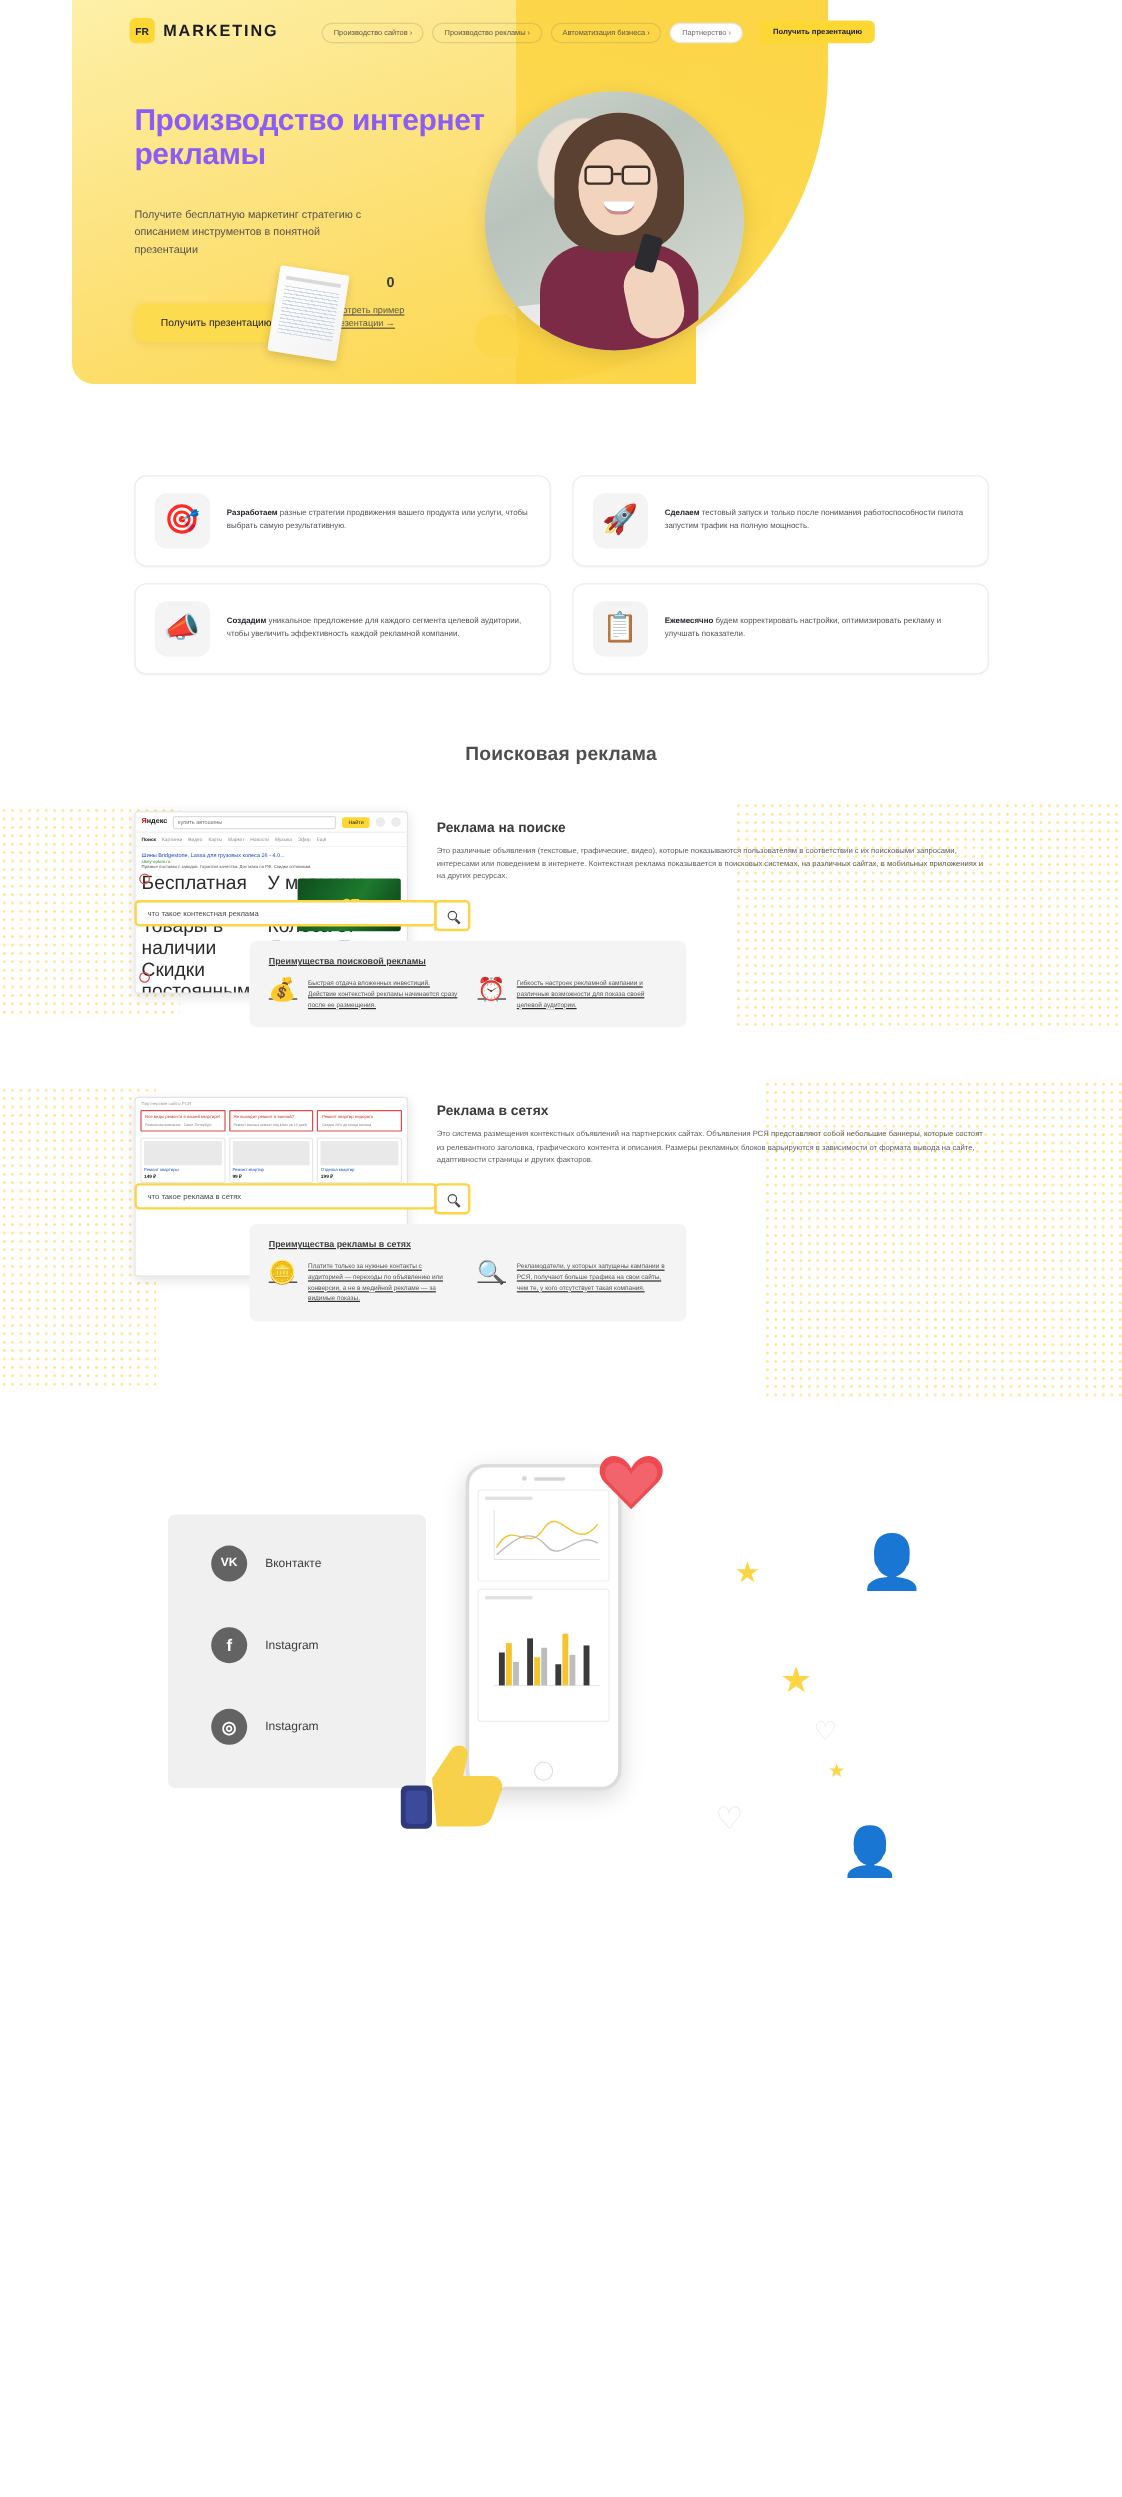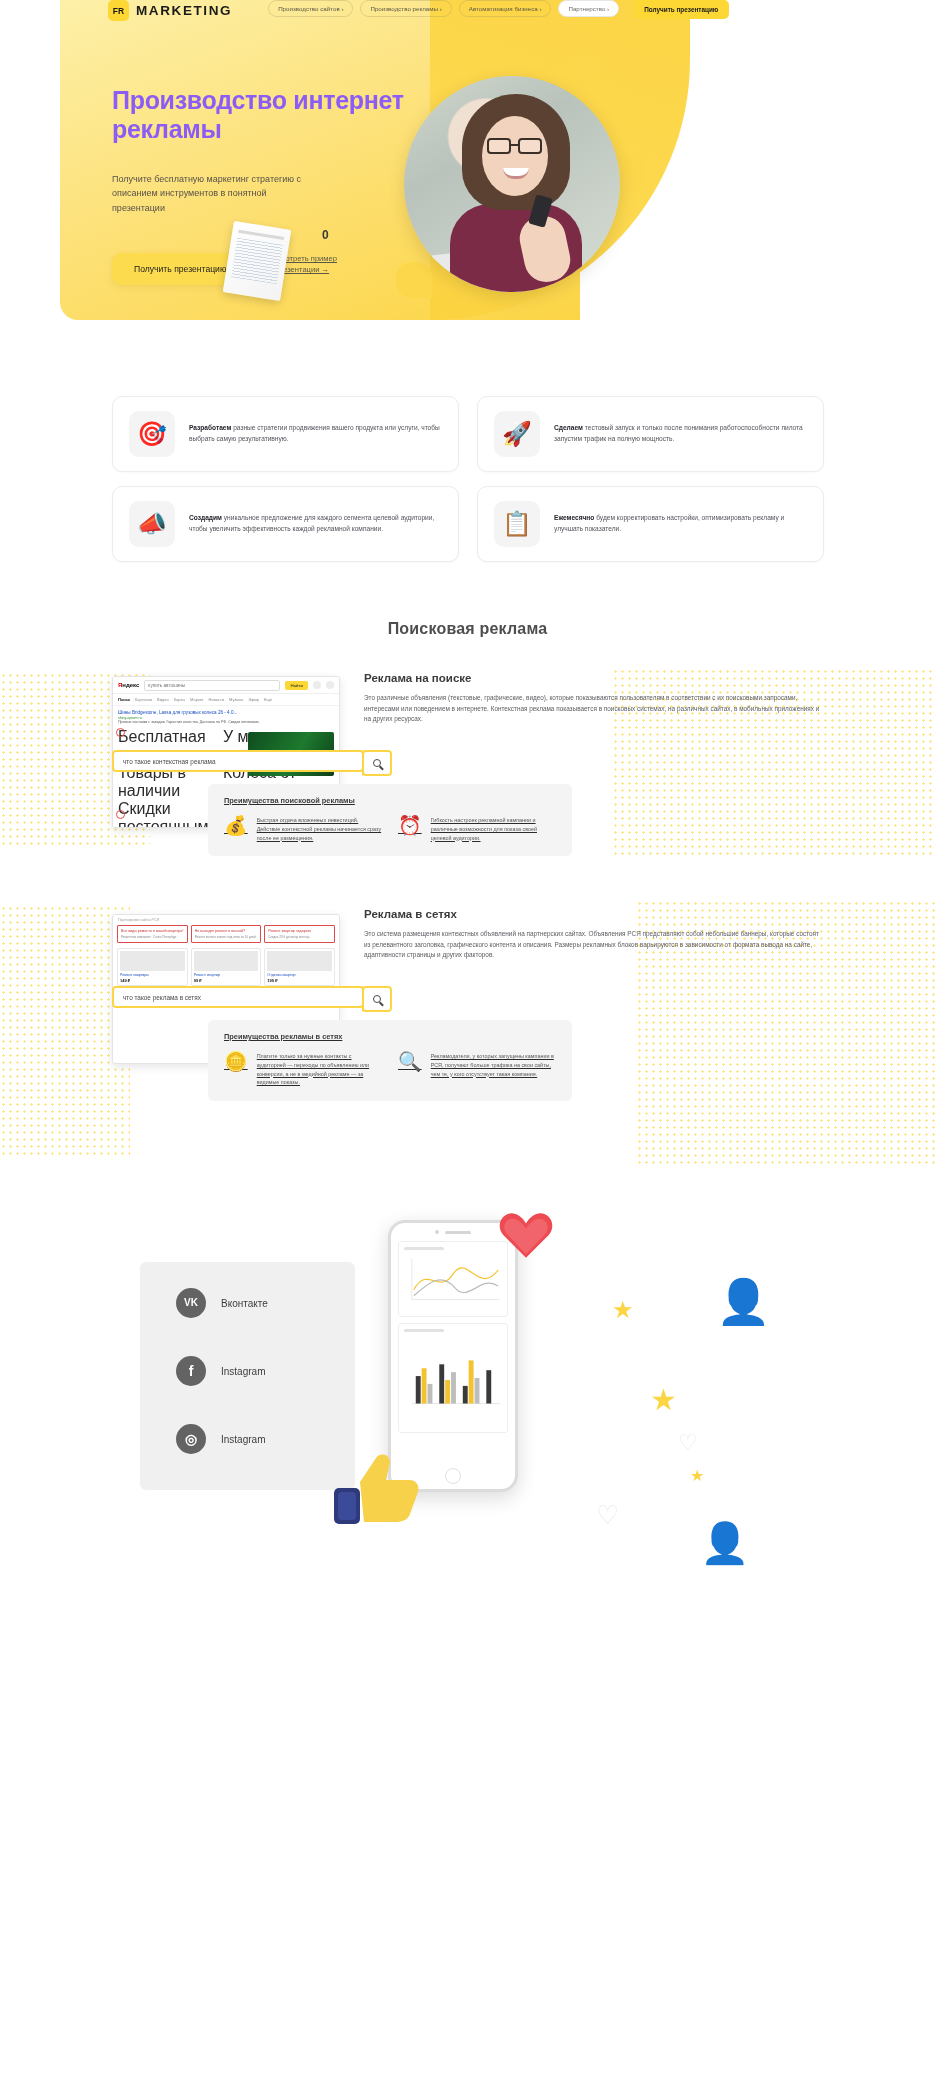--- a/index.html
+++ b/index.html
@@ -20,21 +20,21 @@
     border-bottom-left-radius: 18px;
   }
   .hero-bg-round {
     position: absolute; left: 430px; top: 0; width: 260px; height: 320px;
     background: linear-gradient(200deg, #fcd545 0%, #fdd94f 60%, #fbd23f 100%);
     border-bottom-right-radius: 260px;
     border-bottom-left-radius: 0;
   }
   .topbar {
     position: absolute; left: 60px; top: 0; width: 875px; height: 36px;
-    display: flex; align-items: flex-start; z-index: 9;
+    display: flex; align-items: flex-end; z-index: 9;
   }
   .logo { display: flex; align-items: center; margin-left: 48px; }
   .logo-mark {
     width: 21px; height: 21px; border-radius: 5px; background: #fdd835;
     display: flex; align-items: center; justify-content: center;
     font-size: 8.5px; font-weight: 700; color: #1a1a1a; letter-spacing: .2px;
   }
   .logo-text {
     margin-left: 7px; font-size: 13.5px; font-weight: 600; letter-spacing: 1.6px;
     color: #1b1b1b;
@@ -169,21 +169,21 @@
   .y-banner { position:absolute; right:5px; top:26px; width:86px; height:44px; border-radius:2px;
     background: linear-gradient(120deg,#0f4d1e 0%, #1d7a2e 55%, #0d3d18 100%); display:flex; align-items:center; justify-content:center; }
   .y-banner b { color:#f7d032; font-size:11px; font-style:italic; letter-spacing:-.5px; }
   .y-cols { display:flex; gap:4px; }
   .y-card { flex:1; border:1px solid #e8e8e8; border-radius:2px; padding:2px; }
   .y-card .ct { font-size:3.6px; color:#1a4fc4; line-height:1.25; }
   .y-card .cp { font-size:4px; color:#111; font-weight:700; }
   .y-img { height:20px; background:#e9e9ea; border-radius:1px; margin-bottom:2px; }
   .red-box { position:absolute; border:1px solid #e04a4a; border-radius:1px; }
 
-  .blk-right { position: absolute; left: 252px; top: 0; width: 460px; }
+  .blk-right { position: absolute; left: 252px; top: 12px; width: 460px; }
   .blk-h { font-size: 11.5px; font-weight: 700; color: #3b3b3b; margin-bottom: 9px; }
   .blk-p { font-size: 6.4px; line-height: 1.66; color: #5c5c62; }
 
   .searchbar {
     position: absolute; left: 0; top: 78px; width: 252px; height: 22px;
     background:#fff; border: 2px solid #fcd545; border-radius: 4px;
     display:flex; align-items:center; padding-left: 9px; font-size: 6.4px; color: #4a4a4a;
   }
   .searchbar .tail { position:absolute; right:-16px; top:-2px; width: 0; height:0;
     border-top: 13px solid transparent; border-bottom: 13px solid transparent; border-left: 16px solid #fcd545; }

